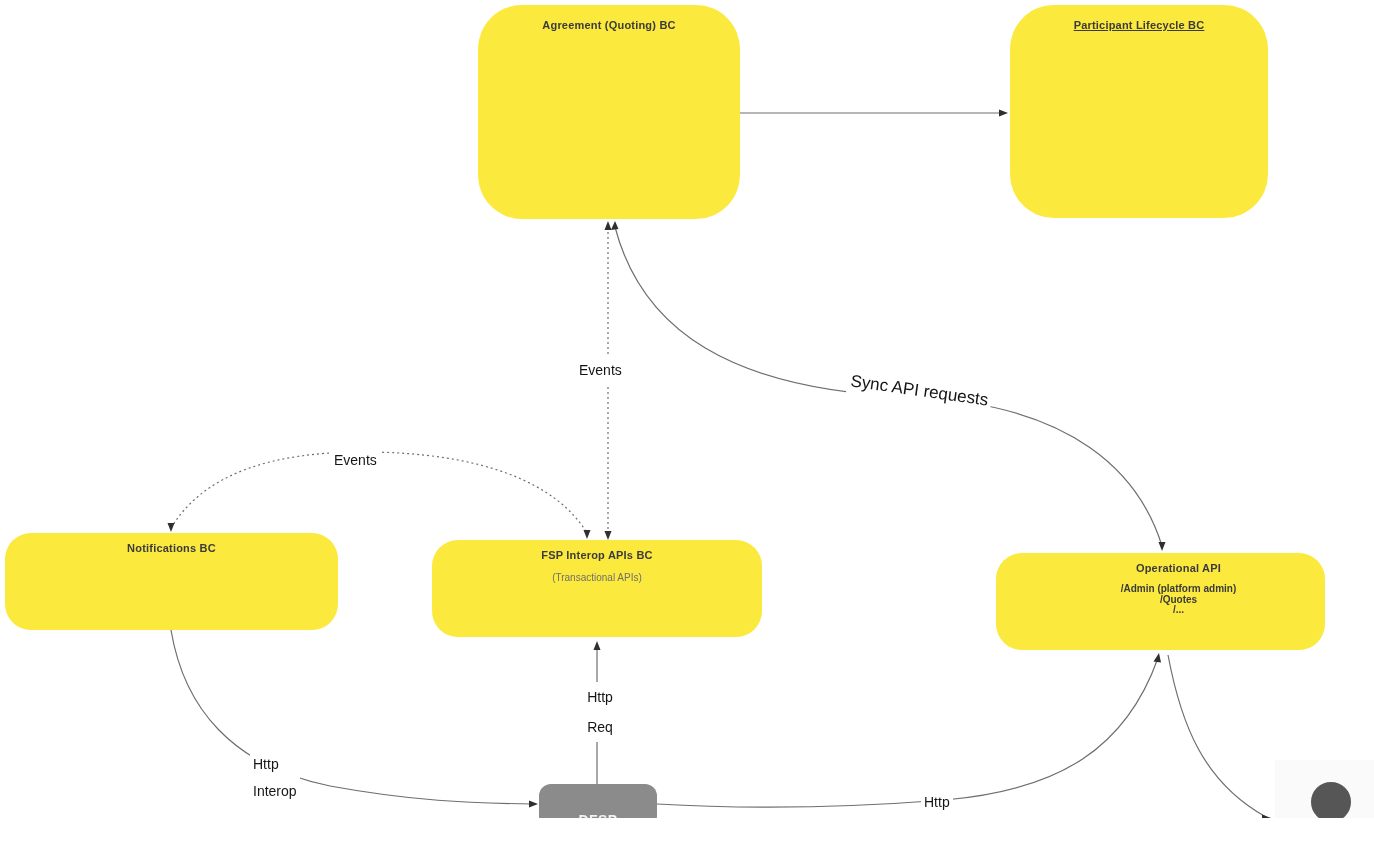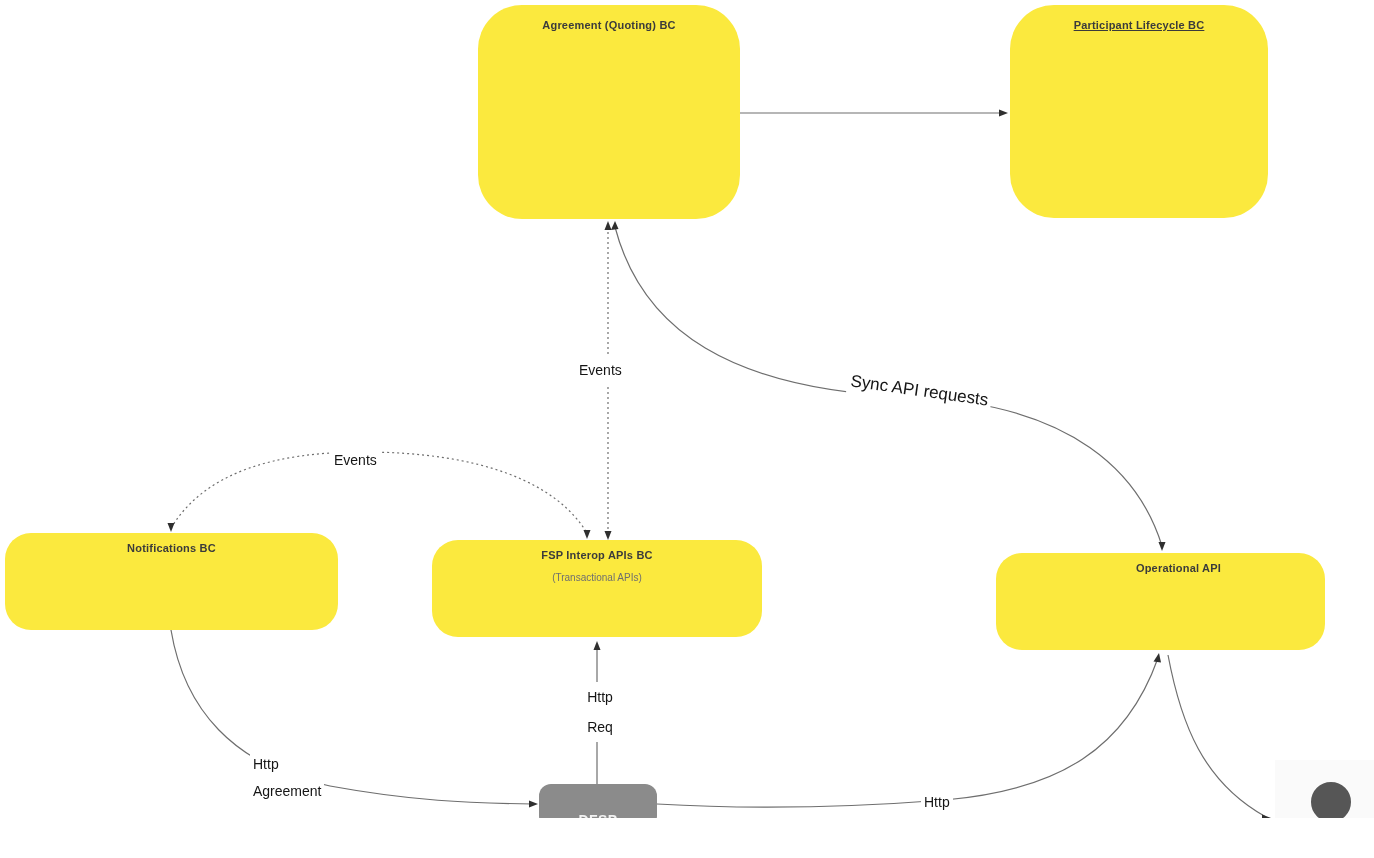--- a/index.html
+++ b/index.html
@@ -85,40 +85,45 @@
     <div class="title">Notifications BC</div>
   </div>
 
   <div class="node mid" style="left:432px;top:540px;width:330px;height:97px;">
     <div class="title">FSP Interop APIs BC</div>
     <div class="sub">(Transactional APIs)</div>
   </div>
 
   <div class="node mid" style="left:996px;top:553px;width:329px;height:97px;padding-left:36px;">
     <div class="title">Operational API</div>
+    <div class="oplines">
+      <div>/Admin (platform admin)</div>
+      <div>/Quotes</div>
+      <div>/...</div>
+    </div>
   </div>
 
   <div id="dfsp">
     <span>DFSP</span>
   </div>
 
   <div class="lbl" style="left:576px;top:357px;">Events</div>
 
   <div class="lbl" style="left:331px;top:447px;">Events</div>
 
   <div class="lbl" id="lbl-sync" style="left:847px;top:377px;">Sync API requests</div>
 
   <div class="lbl" id="lbl-httpreq" style="left:558px;top:682px;width:78px;">
     <div>Http</div>
     <div>Req</div>
   </div>
 
   <div class="lbl" style="left:250px;top:751px;">
     <div>Http</div>
-    <div>Agreement</div>
+    <div>Interop</div>
   </div>
 
   <div class="lbl" style="left:921px;top:789px;">Http</div>
 
   <div id="actor">
     <svg width="99" height="98" viewBox="0 0 99 98">
       <path d="M18,98 C18,72 34,61 56,61 C78,61 94,72 94,98 Z" fill="#565656"></path>
       <circle cx="56" cy="42" r="22" fill="#565656" stroke="#fafafa" stroke-width="4"></circle>
     </svg>
   </div>

